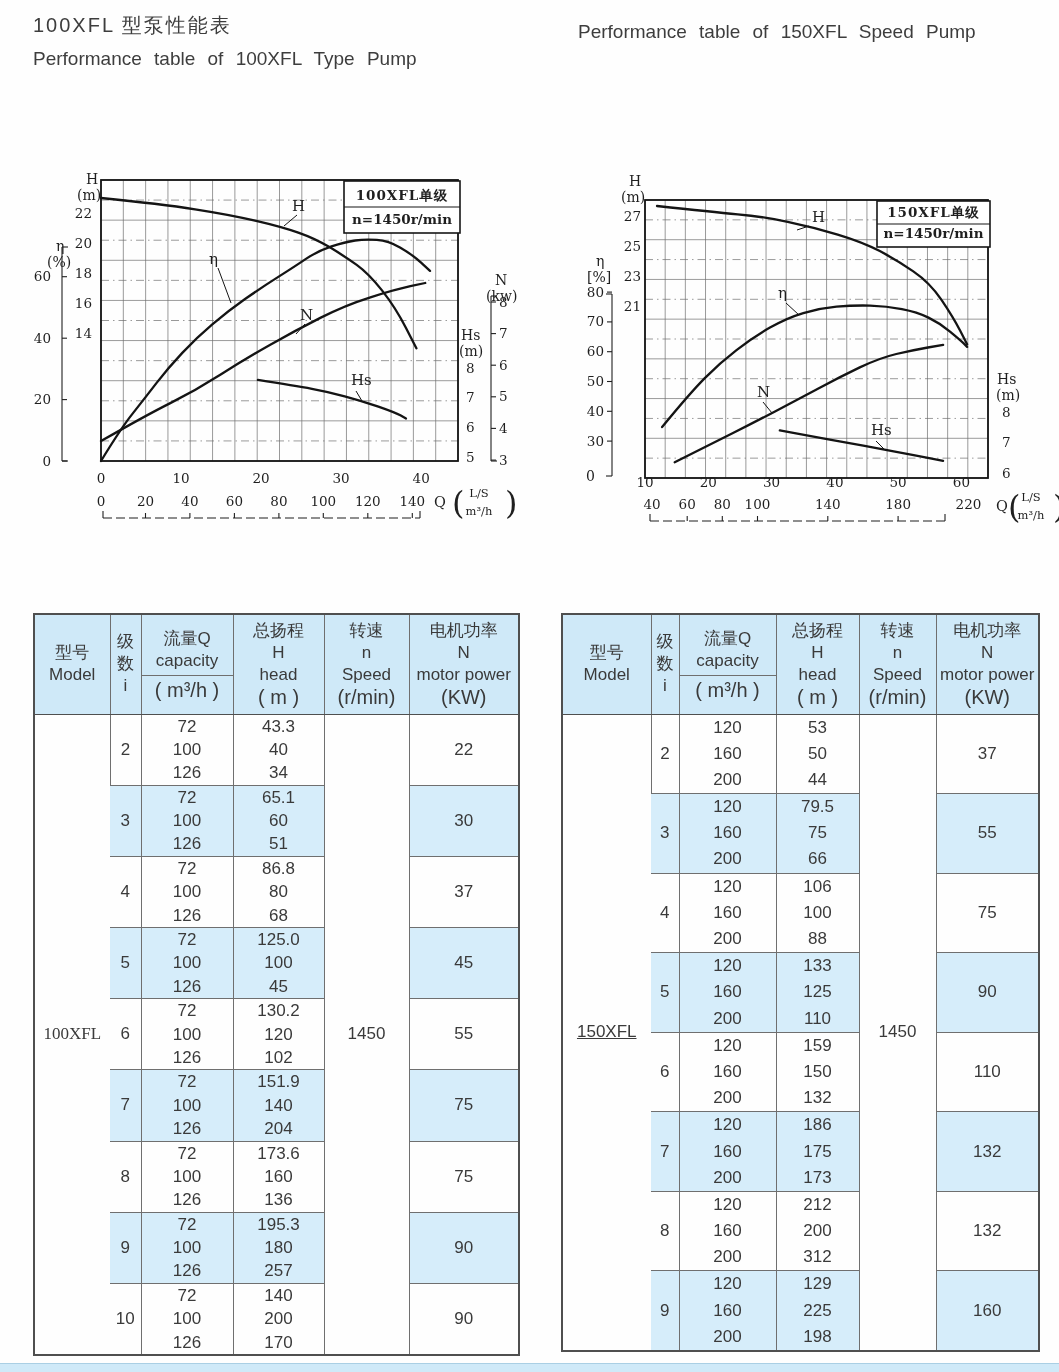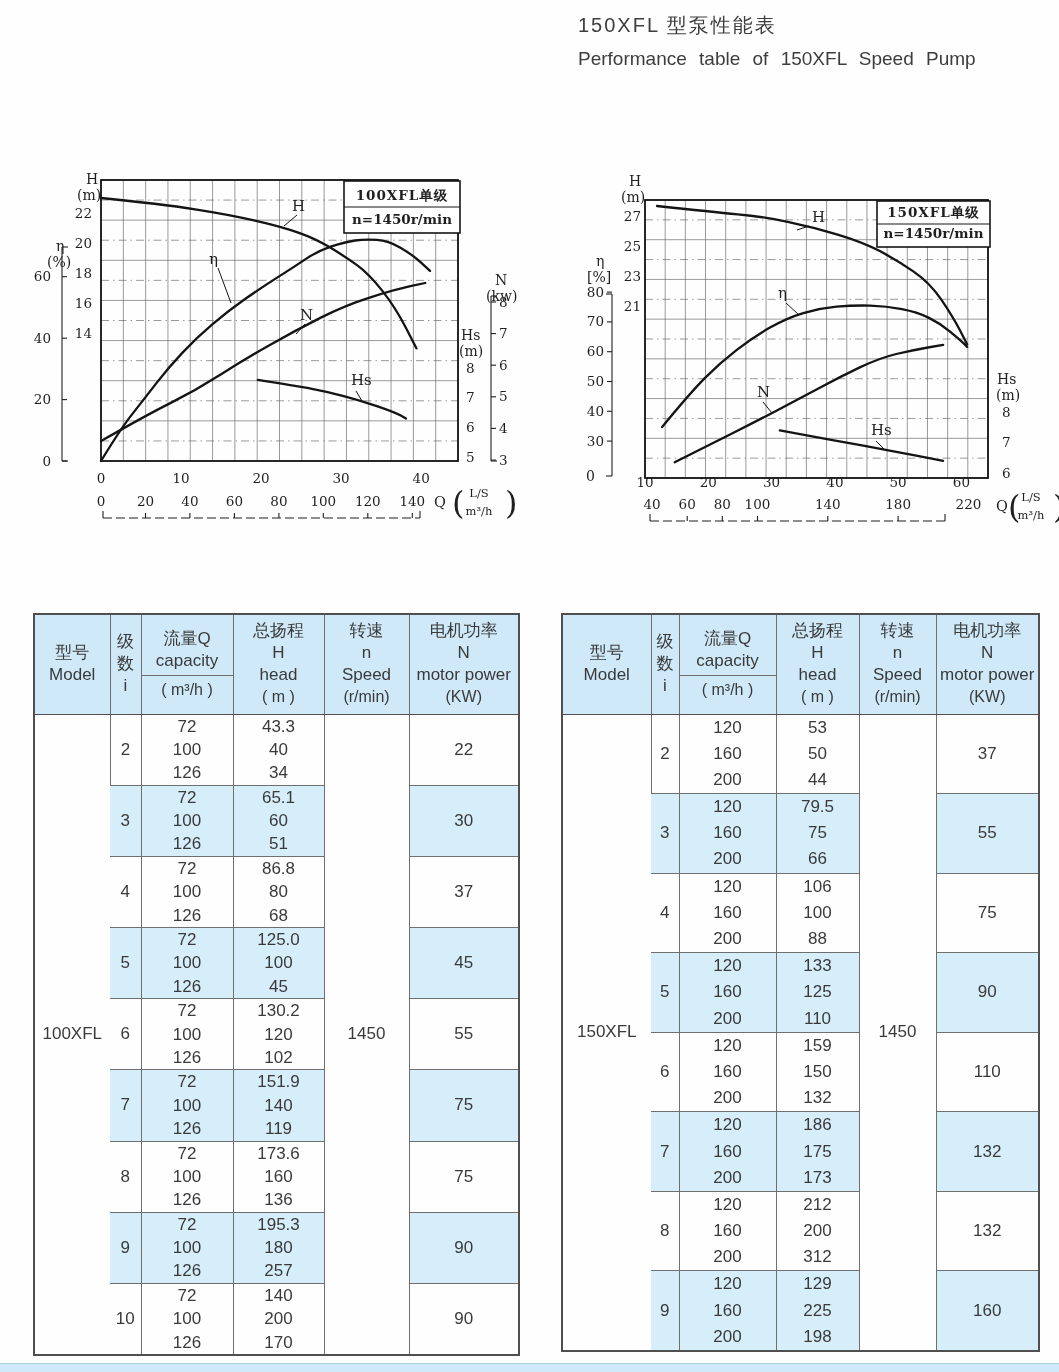--- a/index.html
+++ b/index.html
@@ -17,30 +17,33 @@
   thead tr{background:#cfe9f8}
   tr.shaded{background:#d6edfa}
   th{border-left:1.4px solid #6f6f6f;border-bottom:1.7px solid #4f4f4f;font-size:17px;line-height:22px}
   th:first-child,td:first-child{border-left:0}
   td{border-left:1.4px solid #6f6f6f;font-size:17px}
   td.line-top{border-top:1.4px solid #6f6f6f}
   .capdiv{border-top:1.4px solid #6f6f6f;margin-top:3px;padding-top:3px}
   .sub{display:block}
   .t0 .sub{height:23.4px;line-height:23.4px}
   .t1 .sub{height:26.2px;line-height:26.2px}
-  .hdr-unit{font-size:16px}
+  .hdr-unit{font-size:20px}
   .footer-strip{position:absolute;left:0;width:1059px;top:1363px;height:9px;background:#cfe9f8;border-top:1px solid #aacfe4}
 </style>
 </head>
 <body>
 
 <div class="page">
 
+  <div class="title-block" style="left:33px">
+    <div class="t-zh">100XFL 型泵性能表</div>
+    <div class="t-en">Performance table of 100XFL Type Pump</div>
+  </div>
   <div class="title-block" style="left:578px">
-    <div class="t-zh">150XFL 型泵性能表</div>
     <div class="t-en">Performance table of 150XFL Speed Pump</div>
   </div>
 
   <svg id="charts" width="1059" height="560" viewBox="0 0 1059 560">
       <g>
         <g stroke="#4a4a4a" stroke-width="0.7" opacity="0.8">
           <line x1="101" y1="180" x2="101" y2="461"></line>
           <line x1="123.3125" y1="180" x2="123.3125" y2="461"></line>
           <line x1="145.625" y1="180" x2="145.625" y2="461"></line>
           <line x1="167.9375" y1="180" x2="167.9375" y2="461"></line>
@@ -324,21 +327,21 @@
             <th>
               <div>电机功率</div>
               <div>N</div>
               <div>motor power</div>
               <div class="hdr-unit">(KW)</div>
             </th>
           </tr>
         </thead>
         <tbody>
           <tr style="height: 70.45px;">
-            <td rowspan="9" style="background: transparent;">100XFL</td>
+            <td rowspan="9" style="background: transparent; font-family: Liberation Serif, serif;">100XFL</td>
             <td class="">2</td>
             <td>
               <span class="sub">72</span>
               <span class="sub">100</span>
               <span class="sub">126</span>
             </td>
             <td>
               <span class="sub">43.3</span>
               <span class="sub">40</span>
               <span class="sub">34</span>
@@ -405,21 +408,21 @@
           <tr class="shaded" style="height: 70.45px;">
             <td class="line-top">7</td>
             <td class="line-top">
               <span class="sub">72</span>
               <span class="sub">100</span>
               <span class="sub">126</span>
             </td>
             <td class="line-top">
               <span class="sub">151.9</span>
               <span class="sub">140</span>
-              <span class="sub">119</span>
+              <span class="sub">204</span>
             </td>
             <td class="line-top">75</td>
           </tr>
           <tr style="height: 70.45px;">
             <td class="line-top">8</td>
             <td class="line-top">
               <span class="sub">72</span>
               <span class="sub">100</span>
               <span class="sub">126</span>
             </td>
@@ -502,21 +505,21 @@
             <th>
               <div>电机功率</div>
               <div>N</div>
               <div>motor power</div>
               <div class="hdr-unit">(KW)</div>
             </th>
           </tr>
         </thead>
         <tbody>
           <tr style="height: 78.75px;">
-            <td rowspan="8" style="background: transparent;">150XFL</td>
+            <td rowspan="8" style="background: transparent; text-decoration: underline;">150XFL</td>
             <td class="">2</td>
             <td>
               <span class="sub">120</span>
               <span class="sub">160</span>
               <span class="sub">200</span>
             </td>
             <td>
               <span class="sub">53</span>
               <span class="sub">50</span>
               <span class="sub">44</span>

